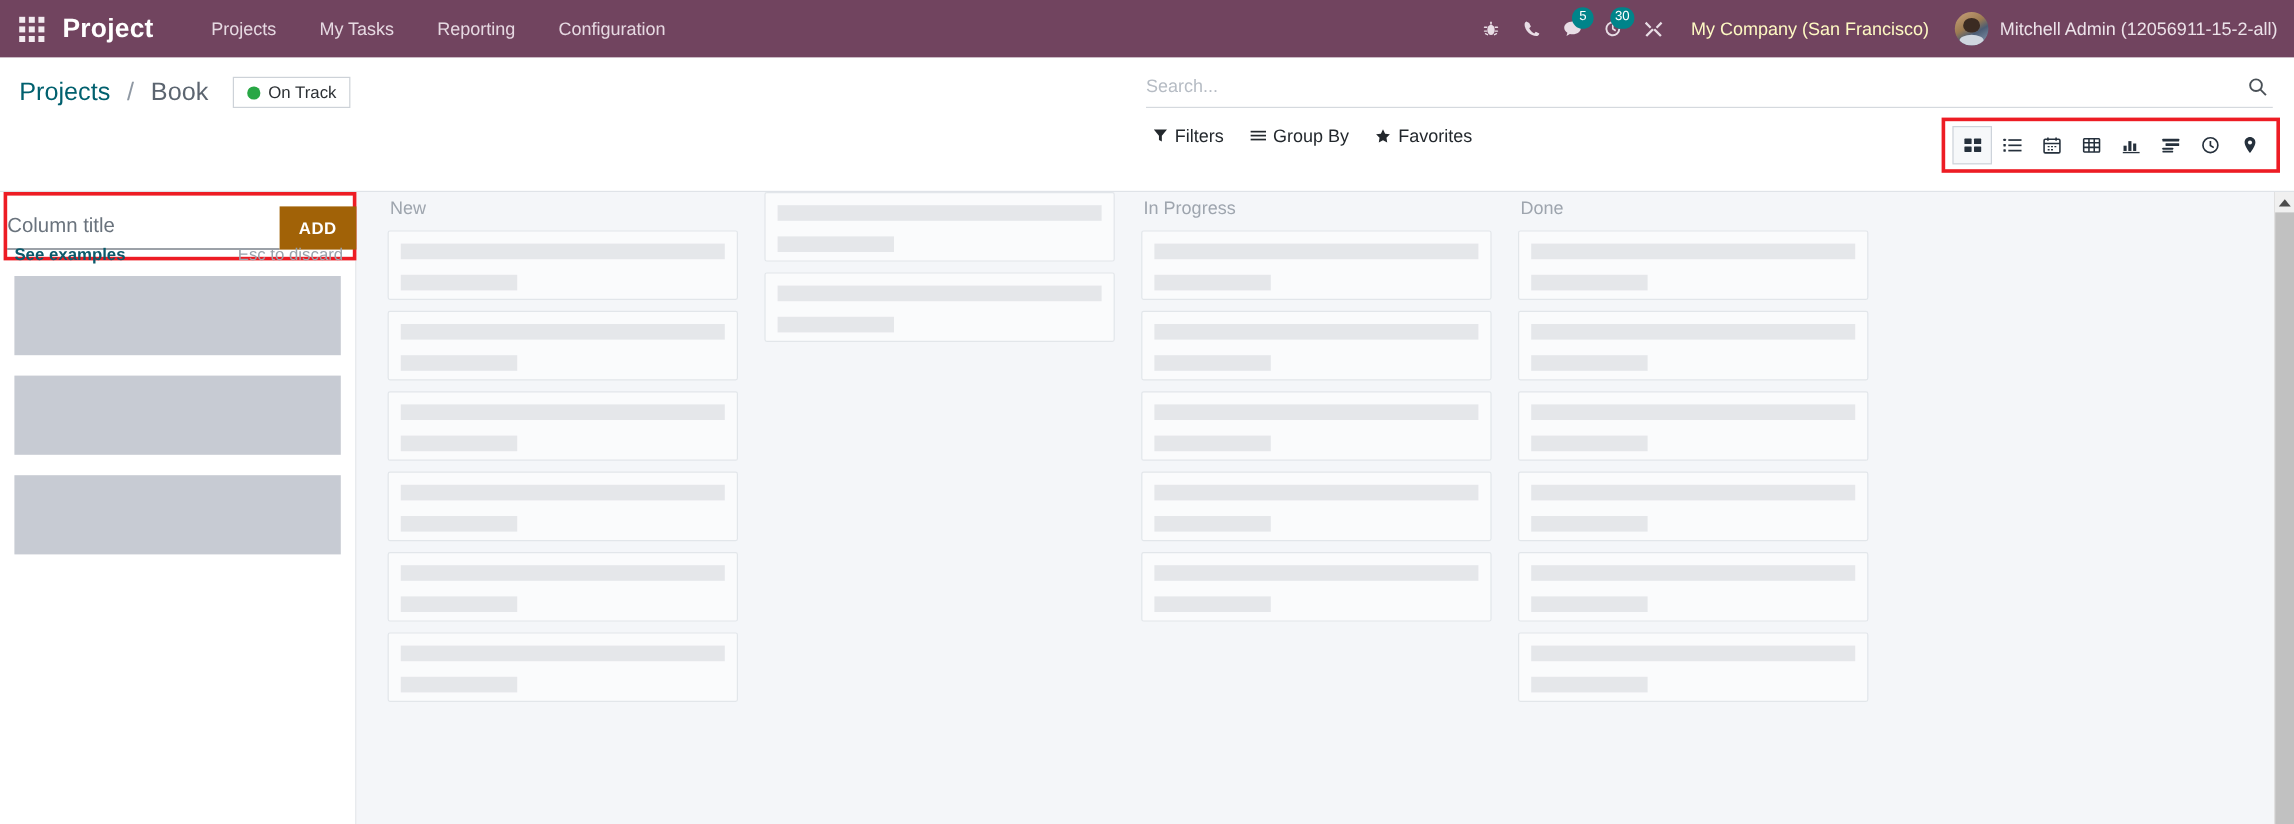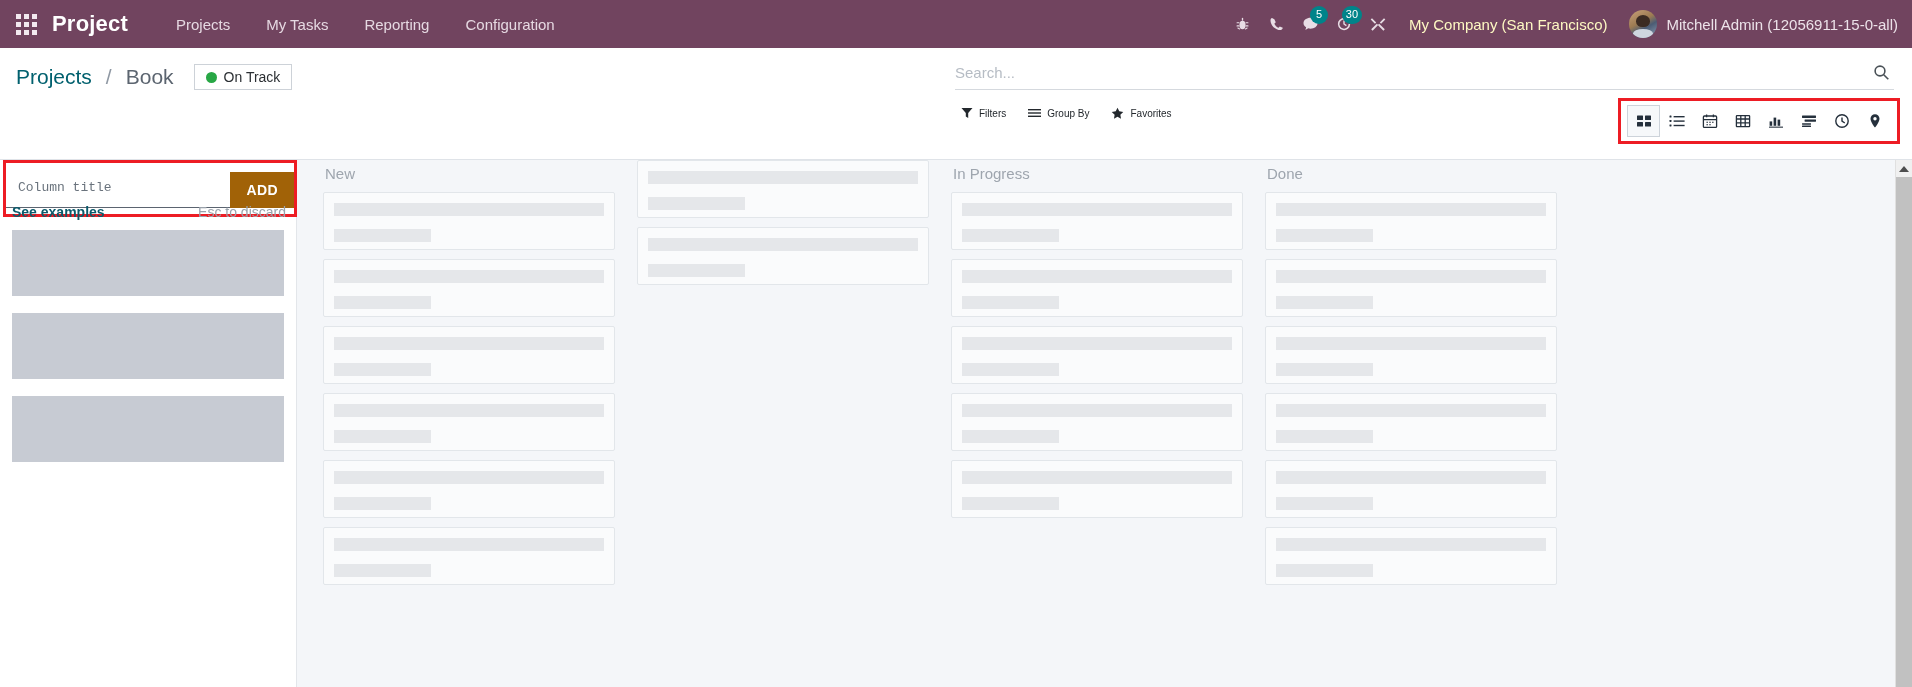--- a/index.html
+++ b/index.html
@@ -109,21 +109,21 @@
   .search-icon-btn {
     width: 26px; display: flex; align-items: center; justify-content: center;
     color: #4a5157; cursor: pointer;
   }
   .filter-row {
     display: flex; align-items: center; gap: 22px; height: 46px;
     padding-left: 6px;
   }
   .filter-btn {
     display: inline-flex; align-items: center; gap: 6px;
-    font-size: 10px; color: #23282d; cursor: pointer; white-space: nowrap;
+    font-size: 15px; color: #23282d; cursor: pointer; white-space: nowrap;
   }
 
   
   .view-switcher {
     position: absolute; right: 12px; top: 50px;
     display: flex; align-items: center; gap: 0;
     border: 3px solid #ed1c24; padding: 4px 6px; background: #fff;
   }
   .view-btn {
     width: 33px; height: 32px; display: flex; align-items: center; justify-content: center;
@@ -142,22 +142,22 @@
     width: 297px; background: #fff; flex-shrink: 0;
     position: relative; border-right: 1px solid #e3e6ea;
   }
   .col-title-box {
     position: absolute; left: 3px; top: 0px; width: 294px;
     border: 3px solid #ed1c24; background: #fff; padding: 9px 0 6px 0;
   }
   .col-input-wrap { display: flex; align-items: stretch; height: 36px; }
   .col-input {
     flex: 1; border: none; border-bottom: 1px solid #5b6470; outline: none;
-    font-size: 13px; color: #3c444d; padding: 0 6px 4px 12px;
-    font-family: Liberation Mono, monospace; background: transparent;
+    font-size: 17px; color: #3c444d; padding: 0 6px 4px 0;
+    font-family: Liberation Sans, sans-serif; background: transparent;
   }
   .col-input::placeholder { color: #6a737d; }
   .add-btn {
     background: #a16207; color: #fff; border: none; cursor: pointer;
     font-size: 14px; font-weight: bold; letter-spacing: .4px;
     padding: 0 16px; font-family: "Liberation Sans", sans-serif;
   }
   .col-hints {
     position: absolute; top: 44px; left: 12px; right: 10px;
     display: flex; justify-content: space-between; align-items: center;
@@ -263,21 +263,21 @@
     </div>
     <div class="nav-icon">
       <svg width="16" height="16" viewBox="0 0 16 16" fill="currentColor">
         <path d="M2 2.2l4.2 4.2-1.3 1.3L.7 3.5zM14 2.2L9.8 6.4l1.3 1.3L15.3 3.5z"></path>
         <path d="M1.2 13.3l5.6-5.6 1.4 1.4-5.6 5.6zM14.8 13.3L9.2 7.7 7.8 9.1l5.6 5.6z"></path>
       </svg>
     </div>
     <div class="company-name">My Company (San Francisco)</div>
     <div class="user-area">
       <div class="avatar"></div>
-      <span class="user-name">Mitchell Admin (12056911-15-0-all)</span>
+      <span class="user-name">Mitchell Admin (12056911-15-2-all)</span>
     </div>
   </div>
 </div>
 
 <div class="control-panel">
 
   <div class="breadcrumb-row">
     <a class="bc-link">Projects</a>
     <span class="bc-sep">/</span>
     <span class="bc-current">Book</span>

